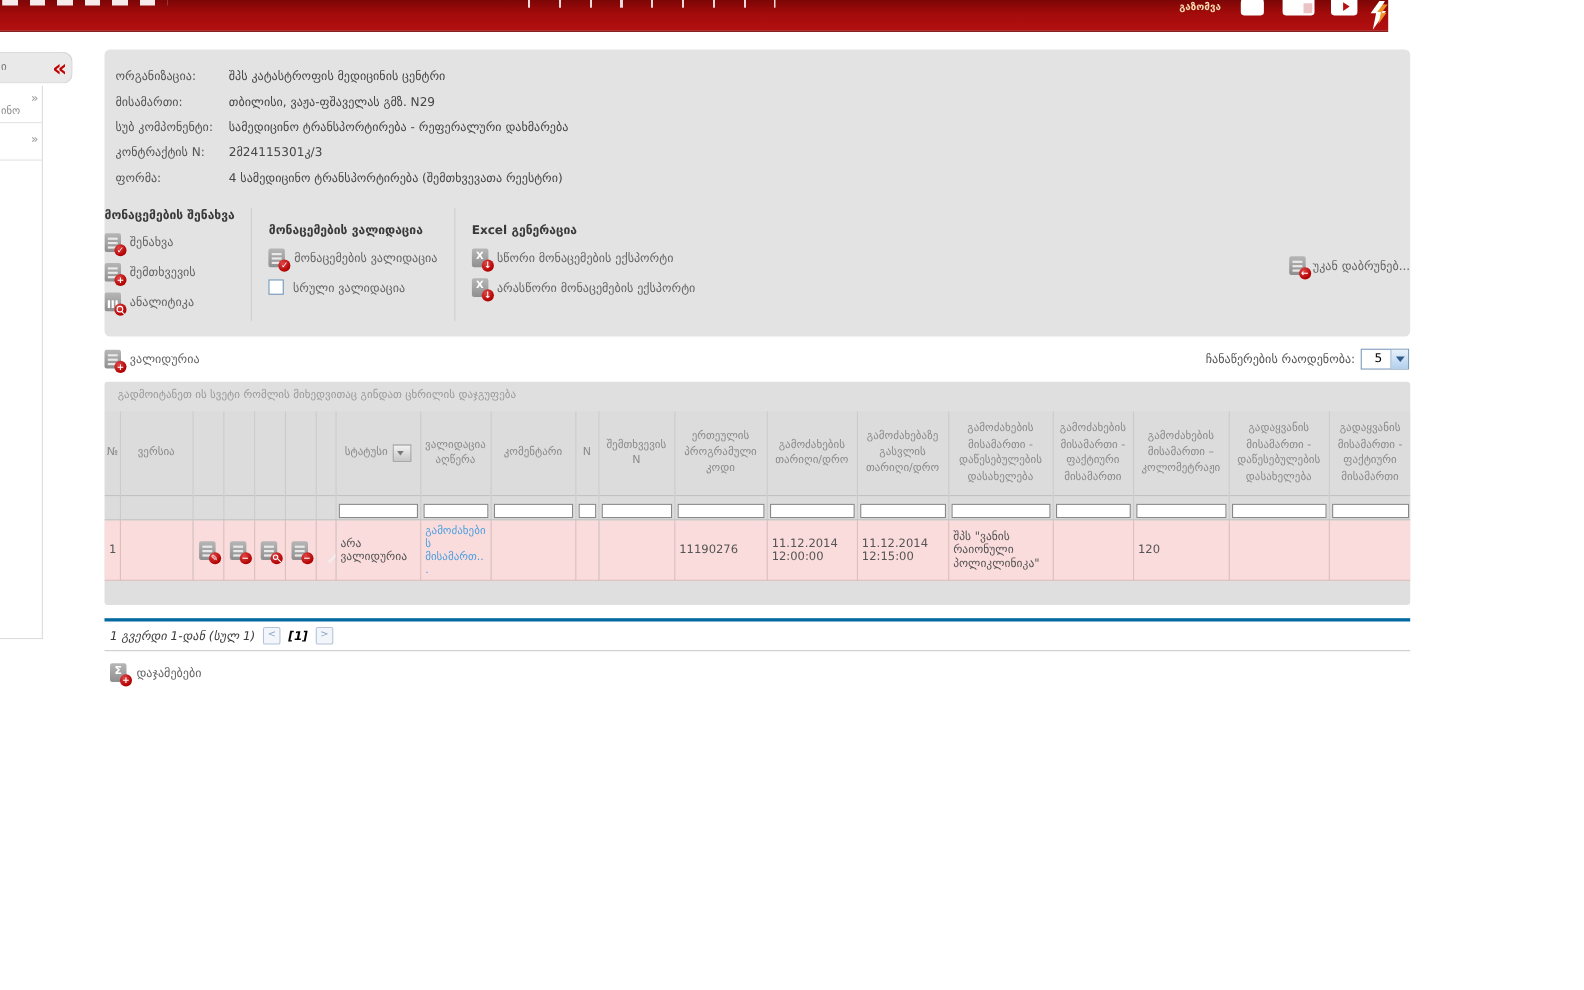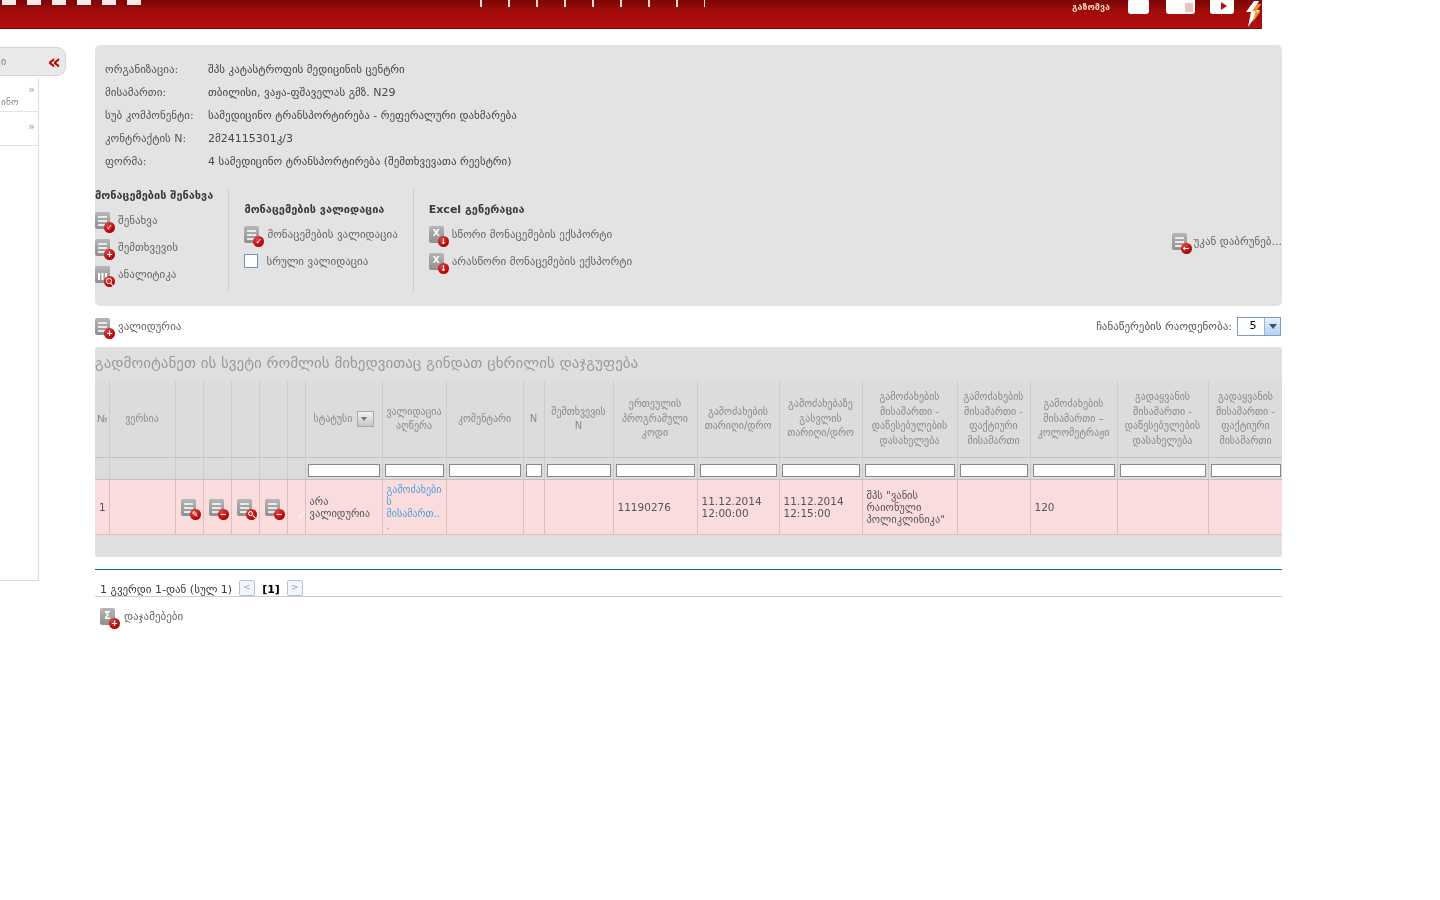--- a/index.html
+++ b/index.html
@@ -76,39 +76,39 @@
   .mini-btn{position:relative;display:inline-block;cursor:pointer;margin-left:4px;}
   
   .add-row{display:flex;align-items:center;margin-top:9px;height:22px;}
   .records{margin-left:auto;display:flex;align-items:center;font-size:11px;color:#555;gap:5px;padding-right:1px;text-align:center;}
   .select{display:flex;width:42px;height:17px;border:1px solid #7f9db9;background:#fff;align-items:stretch;cursor:pointer;box-sizing:content-box;}
   .sel-val{flex:1;font-size:11px;color:#000;padding:1px 0 0 4px;}
   .sel-arrow{width:15px;background:linear-gradient(180deg,#e7f0fb,#b4d0ee);border-left:1px solid #9ab5d0;position:relative;}
   .sel-arrow::after{content:"";position:absolute;left:3.5px;top:6px;border:4px solid transparent;border-top:5px solid #2f5a8a;}
   
   .table-panel{margin-top:10px;background:#dfdfdf;border-radius:3px;padding-bottom:22px;overflow:hidden;}
-  .group-hint{font-size:15px;color:#9a9a9a;padding:7px 0 9px 0;}
+  .group-hint{font-size:10px;color:#9a9a9a;padding:7px 0 9px 12px;}
   table.grid{border-collapse:collapse;table-layout:fixed;width:1188px;}
   table.grid th{background:#dcdcdc;font-weight:normal;font-size:10px;color:#8a8a8a;text-align:center;
     vertical-align:middle;border-right:1px solid #cbcbcb;height:72px;padding:2px 2px;line-height:1.45;overflow:hidden;}
   .th-flex{display:flex;align-items:center;justify-content:center;gap:4px;}
   .th-drop{display:inline-block;width:15px;height:14px;background:linear-gradient(#f2f2f2,#c6c6c6);
     border:1px solid #a8a8a8;position:relative;cursor:pointer;flex:0 0 auto;}
   .th-drop::after{content:"";position:absolute;left:3.5px;top:5px;border:3.5px solid transparent;border-top:4px solid #777;}
   tr.filters td{height:18px;border-right:1px solid #cbcbcb;border-top:1px solid #c2c2c2;border-bottom:1px solid #c2c2c2;
     padding:1px 2px;background:#dcdcdc;overflow:hidden;}
   tr.filters input{width:100%;height:13px;border:1px solid #888;background:#fff;box-sizing:border-box;padding:0;font-size:10px;}
   tr.data-row td{background:#fbdcdc;border-right:1px solid #e0bebe;border-bottom:1px solid #e0bebe;
     font-size:10.5px;color:#555;padding:3px 4px;vertical-align:middle;height:48px;overflow:hidden;word-wrap:break-word;}
   tr.data-row td.icon-cell{text-align:center;padding:0;}
   tr.data-row td.icon-cell .doc-icon{margin-left:-2px;}
   .row-link{color:#4da0e0;font-size:10px;cursor:pointer;text-decoration:none;text-align:right;}
   
-  .footer-row{margin-top:12px;border-top:1px solid #0369a1;border-bottom:1px solid #cccccc;height:26px;
-    display:flex;align-items:flex-end;font-size:11px;color:#3c3c3c;padding-left:5px;gap:7px;}
+  .footer-row{margin-top:12px;border-top:3px solid #0369a1;border-bottom:1px solid #cccccc;height:26px;
+    display:flex;align-items:center;font-size:11px;color:#3c3c3c;padding-left:5px;gap:7px;font-style:italic;}
   .pg-btn{width:14px;height:14px;border:1px solid #b5c3da;background:#f2f5fa;color:#8fa6c6;font-size:9px;
     line-height:13px;text-align:center;border-radius:2px;cursor:pointer;flex:0 0 auto;}
   .pg-current{font-weight:bold;color:#000;}
   .summary-row{margin-top:11px;display:flex;align-items:center;gap:9px;font-size:11px;color:#666;padding-left:5px;cursor:pointer;}
 </style>
 </head>
 <body>
 
 <div class="topbar">
   <div class="frag-band"></div>

